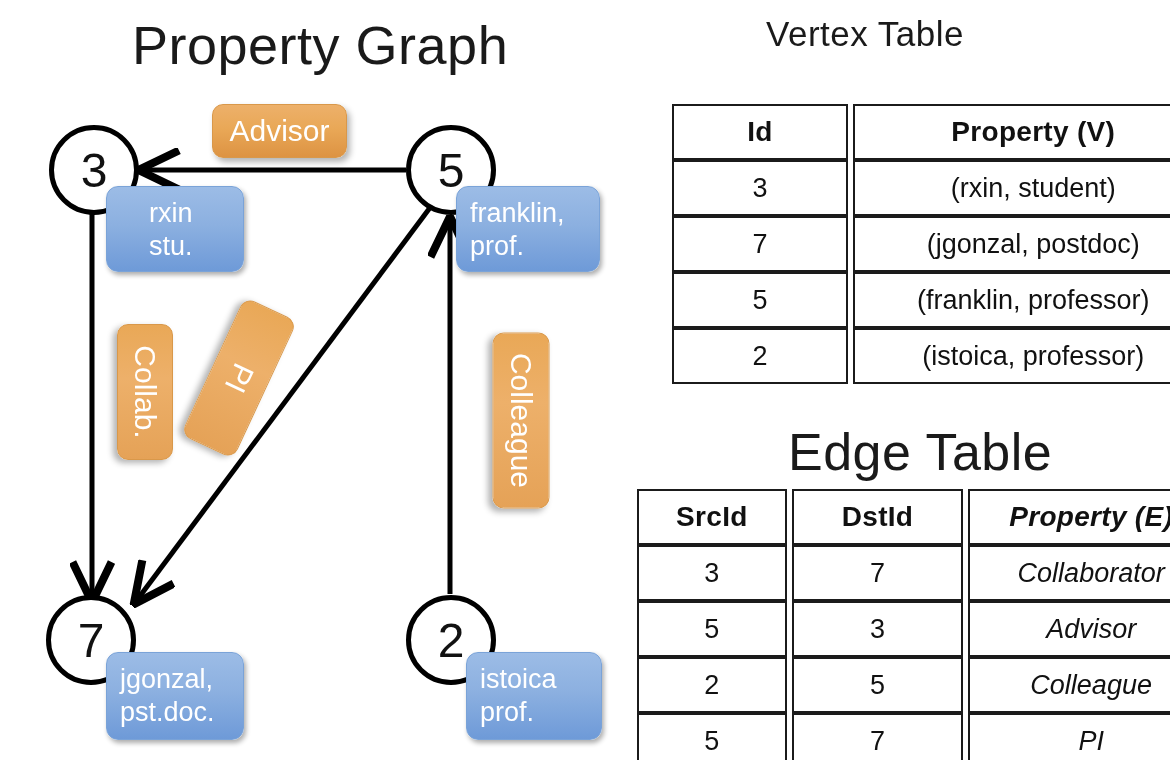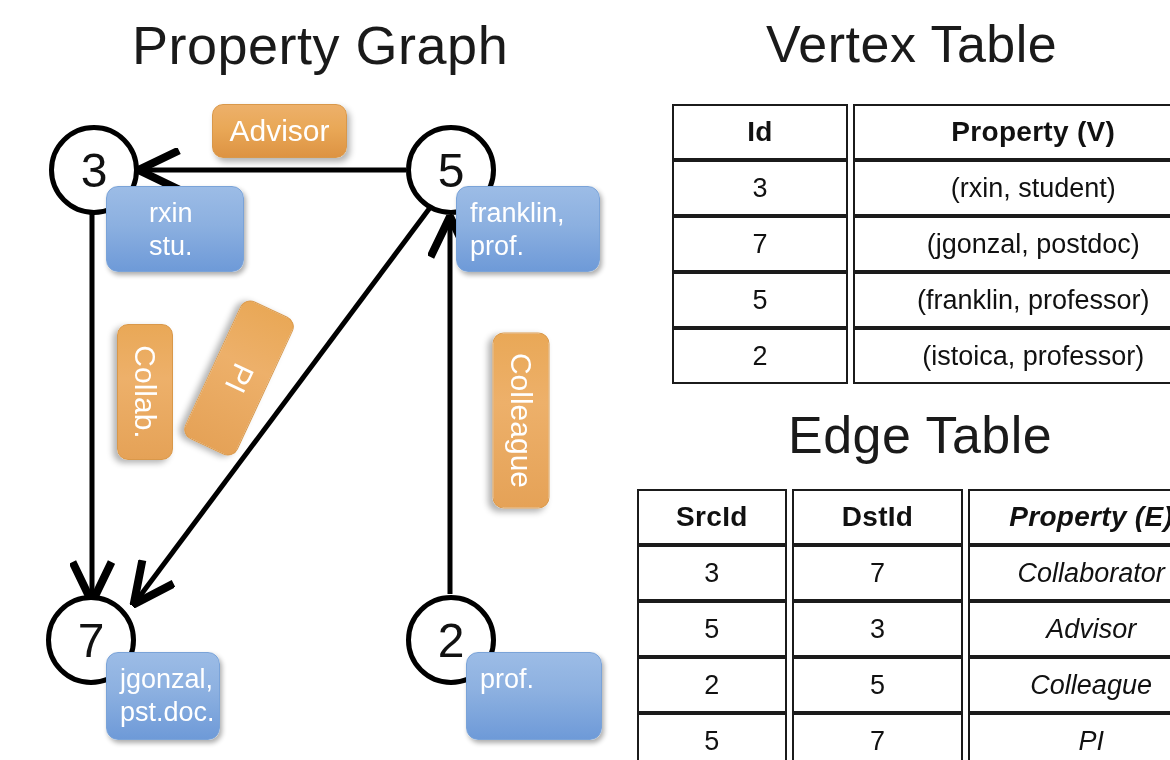--- a/index.html
+++ b/index.html
@@ -13,22 +13,22 @@
   
   .title{
     position:absolute;
     font-family:"Liberation Sans", sans-serif;
     font-weight:300;
     color:#1a1a1a;
     white-space:nowrap;
     letter-spacing:0.5px;
   }
   #title-property-graph{left:88px;top:14px;font-size:54px;}
-  #title-vertex-table{left:722px;top:14px;font-size:52px;}
-  #title-edge-table{left:744px;top:405px;font-size:52px;text-align:center;}
+  #title-vertex-table{left:722px;top:14px;font-size:35px;}
+  #title-edge-table{left:744px;top:422px;font-size:52px;text-align:center;}
 
   
   #graph{position:absolute;left:0;top:0;width:585px;height:760px;}
   #graph-svg{position:absolute;left:0;top:0;width:585px;height:760px;}
 
   .node-circle{
     position:absolute;
     border:5px solid #000;
     border-radius:50%;
     background:#ffffff;
@@ -146,25 +146,26 @@
     </div>
 
     <div class="prop-box" style="left:62px;top:186px;width:138px;height:86px;padding-left:42px;">
       <div>rxin</div>
       <div>stu.</div>
     </div>
     <div class="prop-box" style="left:412px;top:186px;width:144px;height:86px;">
       <div>franklin,</div>
       <div>prof.</div>
     </div>
-    <div class="prop-box" style="left:62px;top:652px;width:114px;height:88px;">
+    <div class="prop-box" style="left:62px;top:652px;width:138px;height:88px;">
       <div>jgonzal,</div>
       <div>pst.doc.</div>
     </div>
     <div class="prop-box" style="left:422px;top:652px;width:136px;height:88px;">
+      <div>istoica</div>
       <div>prof.</div>
     </div>
 
     <div class="edge-label horiz" style="left:168px;top:104px;width:135px;height:54px;">
       <span>Advisor</span>
     </div>
 
     <div class="edge-label" style="left:33px;top:364px;width:136px;height:56px;transform:rotate(90deg);">
       <span>Collab.</span>
     </div>

